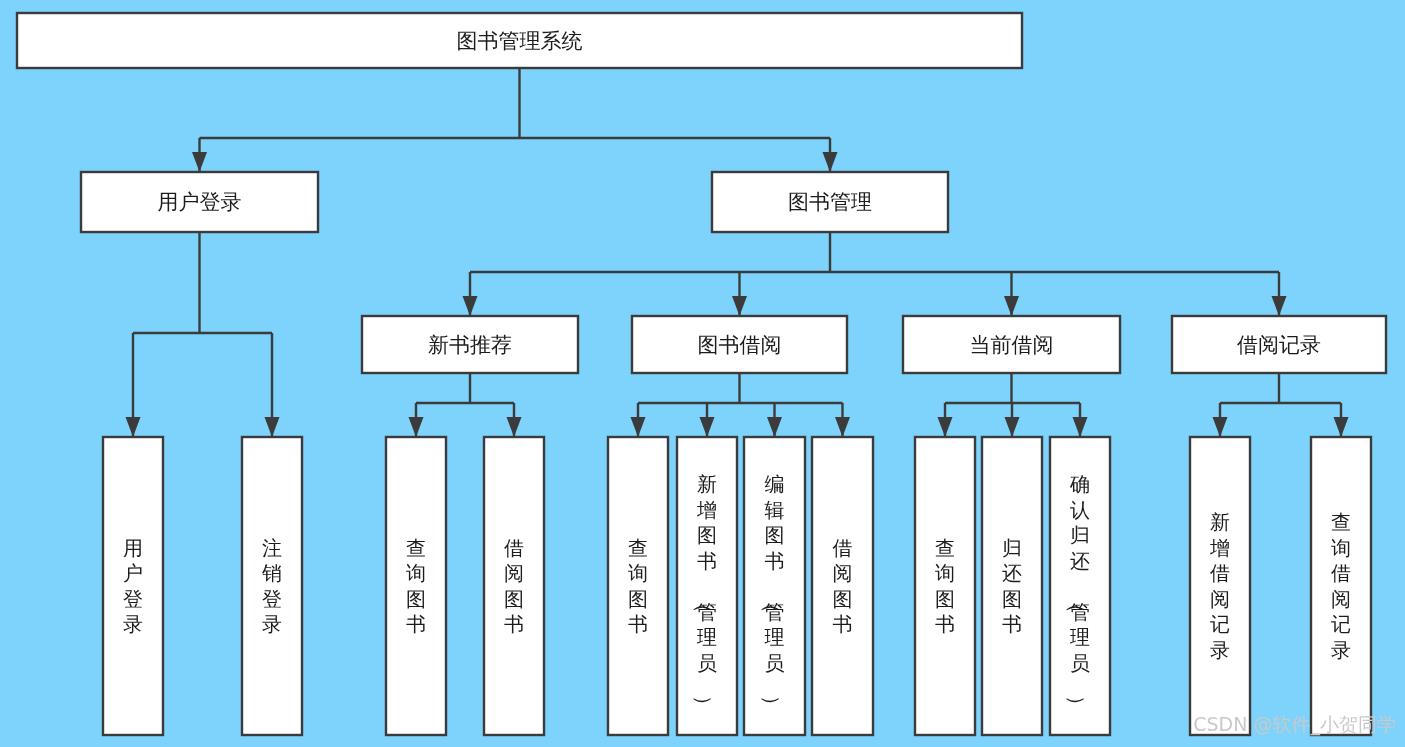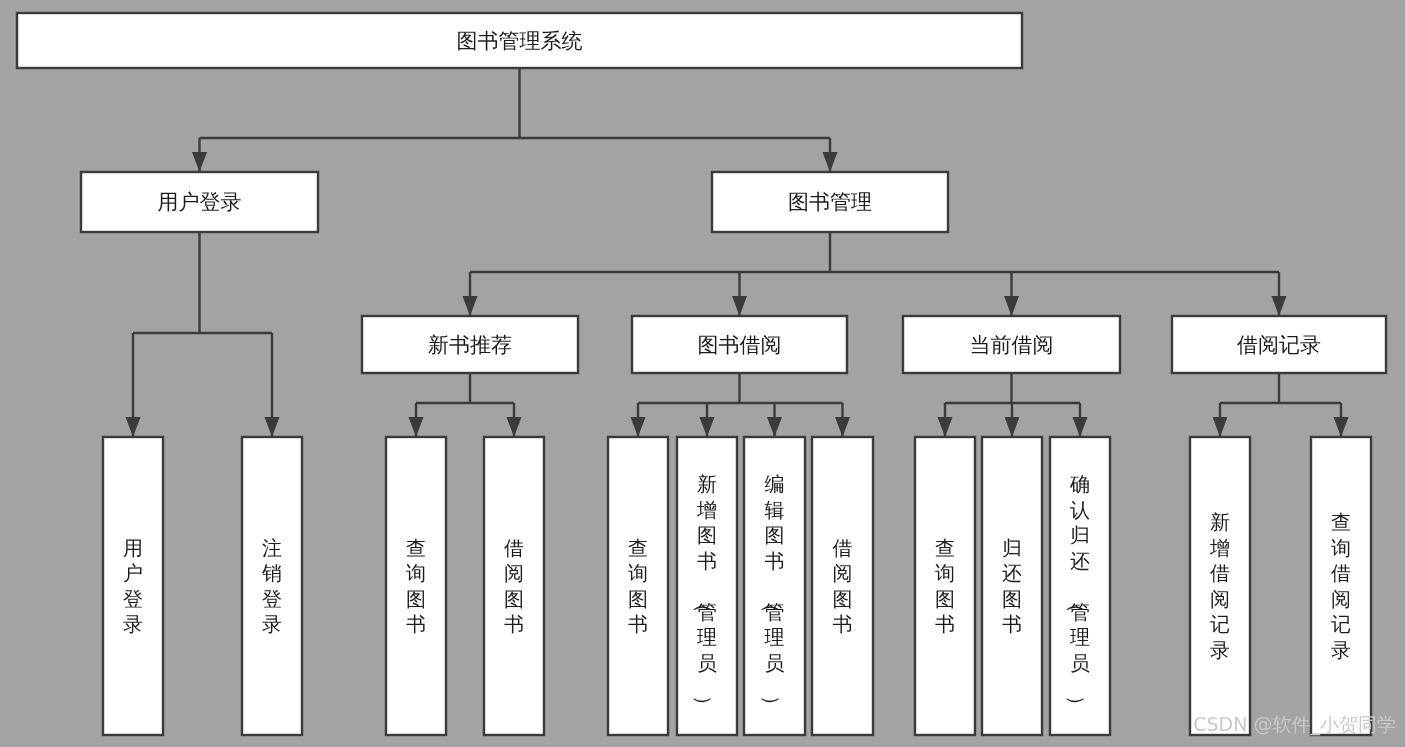--- a/index.html
+++ b/index.html
@@ -11,21 +11,21 @@
   body {
     width: 1405px;
     height: 747px;
     font-family: "DejaVu Sans", "Liberation Sans", sans-serif;
     overflow: hidden;
   }
   #diagram-root {
     position: relative;
     width: 1405px;
     height: 747px;
-    background: #a3a3a3;
+    background: #7dd3fc;
   }
   svg#tree-svg {
     position: absolute;
     top: 0;
     left: 0;
     width: 1405px;
     height: 747px;
     display: block;
   }
   .node-box {

